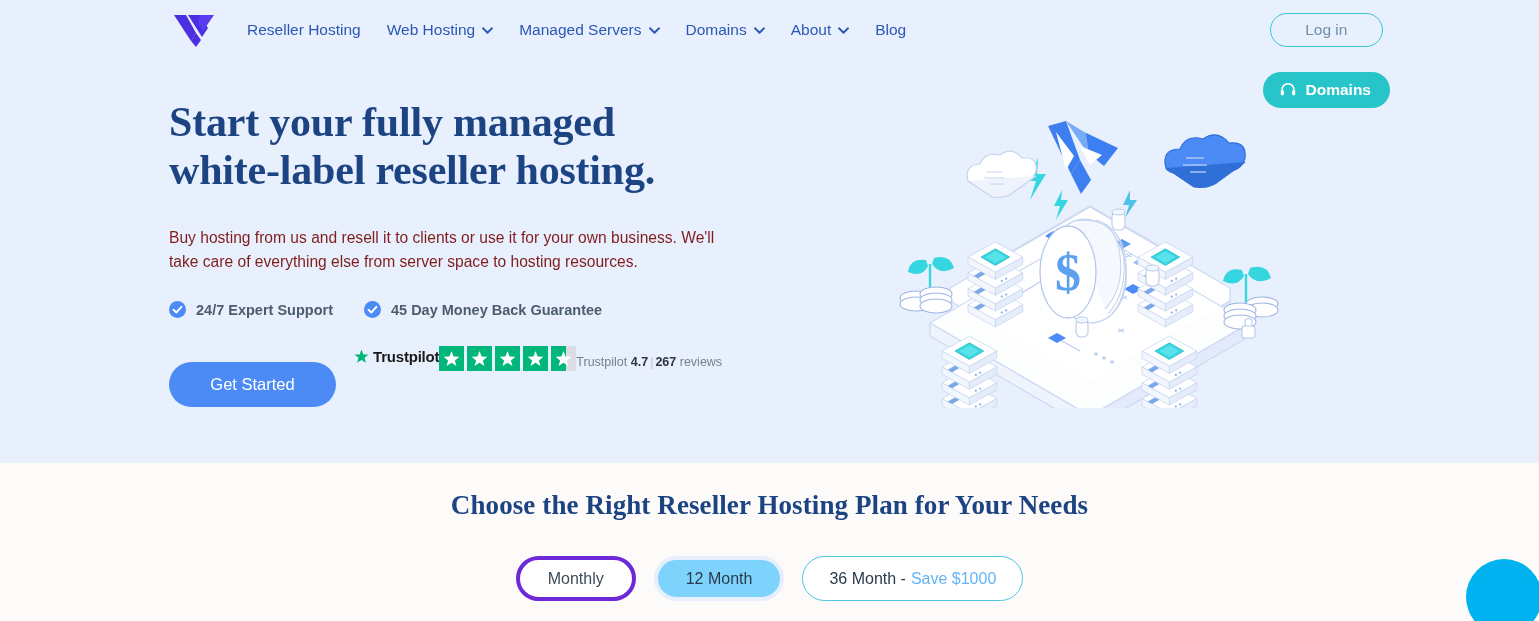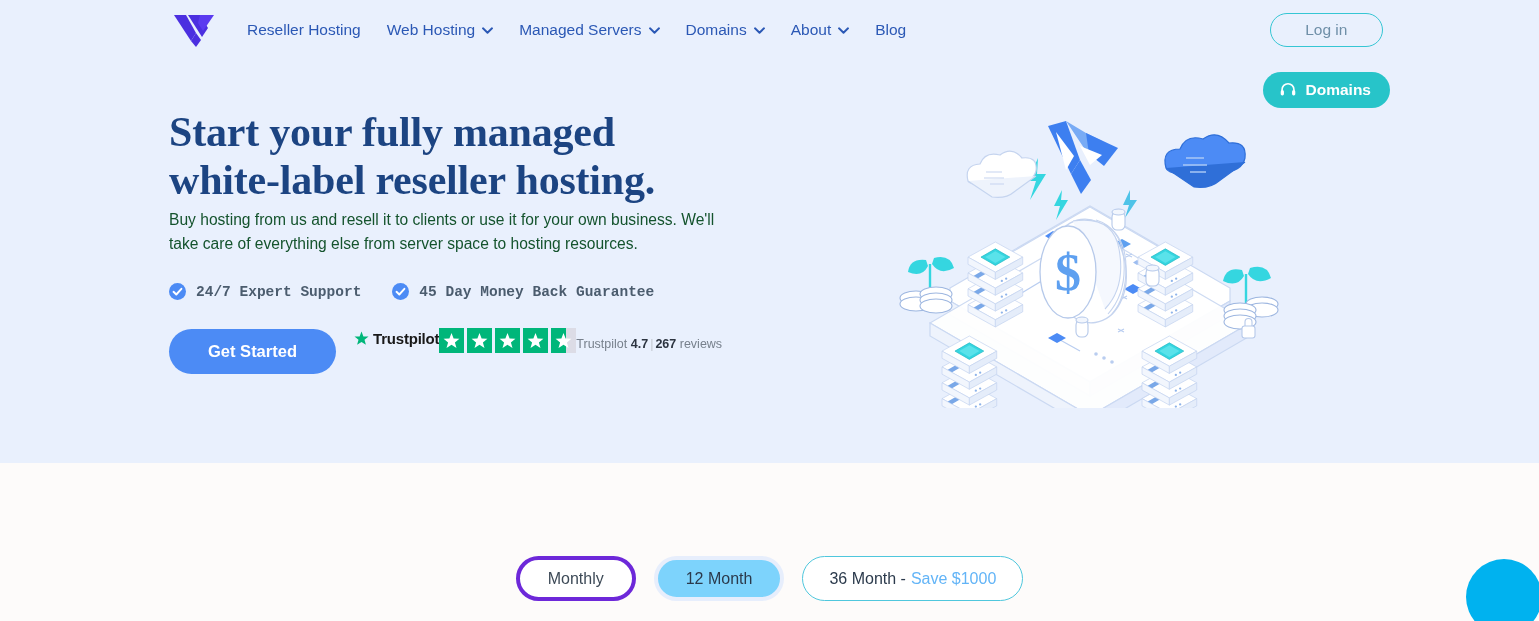--- a/index.html
+++ b/index.html
@@ -115,55 +115,54 @@
     display: flex;
     align-items: center;
     gap: 9px;
   }
   .headset-icon { width: 18px; height: 18px; display: block; flex: none; }
 
   
   .hero-left {
     position: absolute;
     left: 169px;
-    top: 108px;
+    top: 98px;
     width: 640px;
   }
 
   .hero-title {
     font-family: "Liberation Serif", serif;
     font-weight: bold;
     font-size: 42px;
     line-height: 48px;
     color: #1c4482;
     letter-spacing: -0.2px;
     white-space: pre-line;
   }
 
   .hero-sub {
-    margin-top: 4px;
+    margin-top: 32px;
     font-size: 15.6px;
     line-height: 24px;
-    color: #14532d;
+    color: #7f1d1d;
     width: 605px;
     white-space: pre-line;
   }
 
   .features {
     margin-top: 27px;
     display: flex;
     align-items: center;
     gap: 0;
   }
   .feature {
     display: flex;
     align-items: center;
     gap: 10px;
     margin-right: 31px;
-    font-family: Liberation Mono, monospace;
   }
   .check-icon { width: 17px; height: 17px; display: block; flex: none; }
   .feature-label {
     font-size: 14.5px;
     font-weight: bold;
     color: #4b5c6e;
     white-space: nowrap;
   }
 
   .cta-row {
@@ -174,27 +173,27 @@
   }
 
   .btn-getstarted {
     width: 167px;
     height: 45px;
     border-radius: 23px;
     border: none;
     background: #4c8bf5;
     color: #ffffff;
     font-size: 16.5px;
-    font-weight: bold;
+    font-weight: normal;
     font-family: "Liberation Sans", sans-serif;
     cursor: pointer;
     display: flex;
     align-items: center;
     justify-content: center;
-    margin-top: 1px;
+    margin-top: 16px;
   }
 
   
   .trustpilot {
     margin-left: 18px;
     display: flex;
     flex-direction: row;
     align-items: center;
   }
   .tp-logo {
@@ -632,20 +631,21 @@
       <g>
         <rect x="352" y="218" width="13" height="12" rx="2.5" fill="#ffffff" stroke="#b6c9ea" stroke-width="1.1"></rect>
         <path d="M355 218 v-4 a3.5 3.5 0 0 1 7 0 v4" fill="none" stroke="#b6c9ea" stroke-width="1.1"></path>
       </g>
     </svg>
   </div>
 
 </div>
 
 <div class="pricing">
+  <div class="pricing-title">Choose the Right Reseller Hosting Plan for Your Needs</div>
 
   <div class="term-tabs">
     <div class="term-tab">
       <span>Monthly</span>
     </div>
     <div class="term-tab active-soft">
       <span>12 Month</span>
     </div>
     <div class="term-tab outlined">
       <span>36 Month - </span>

